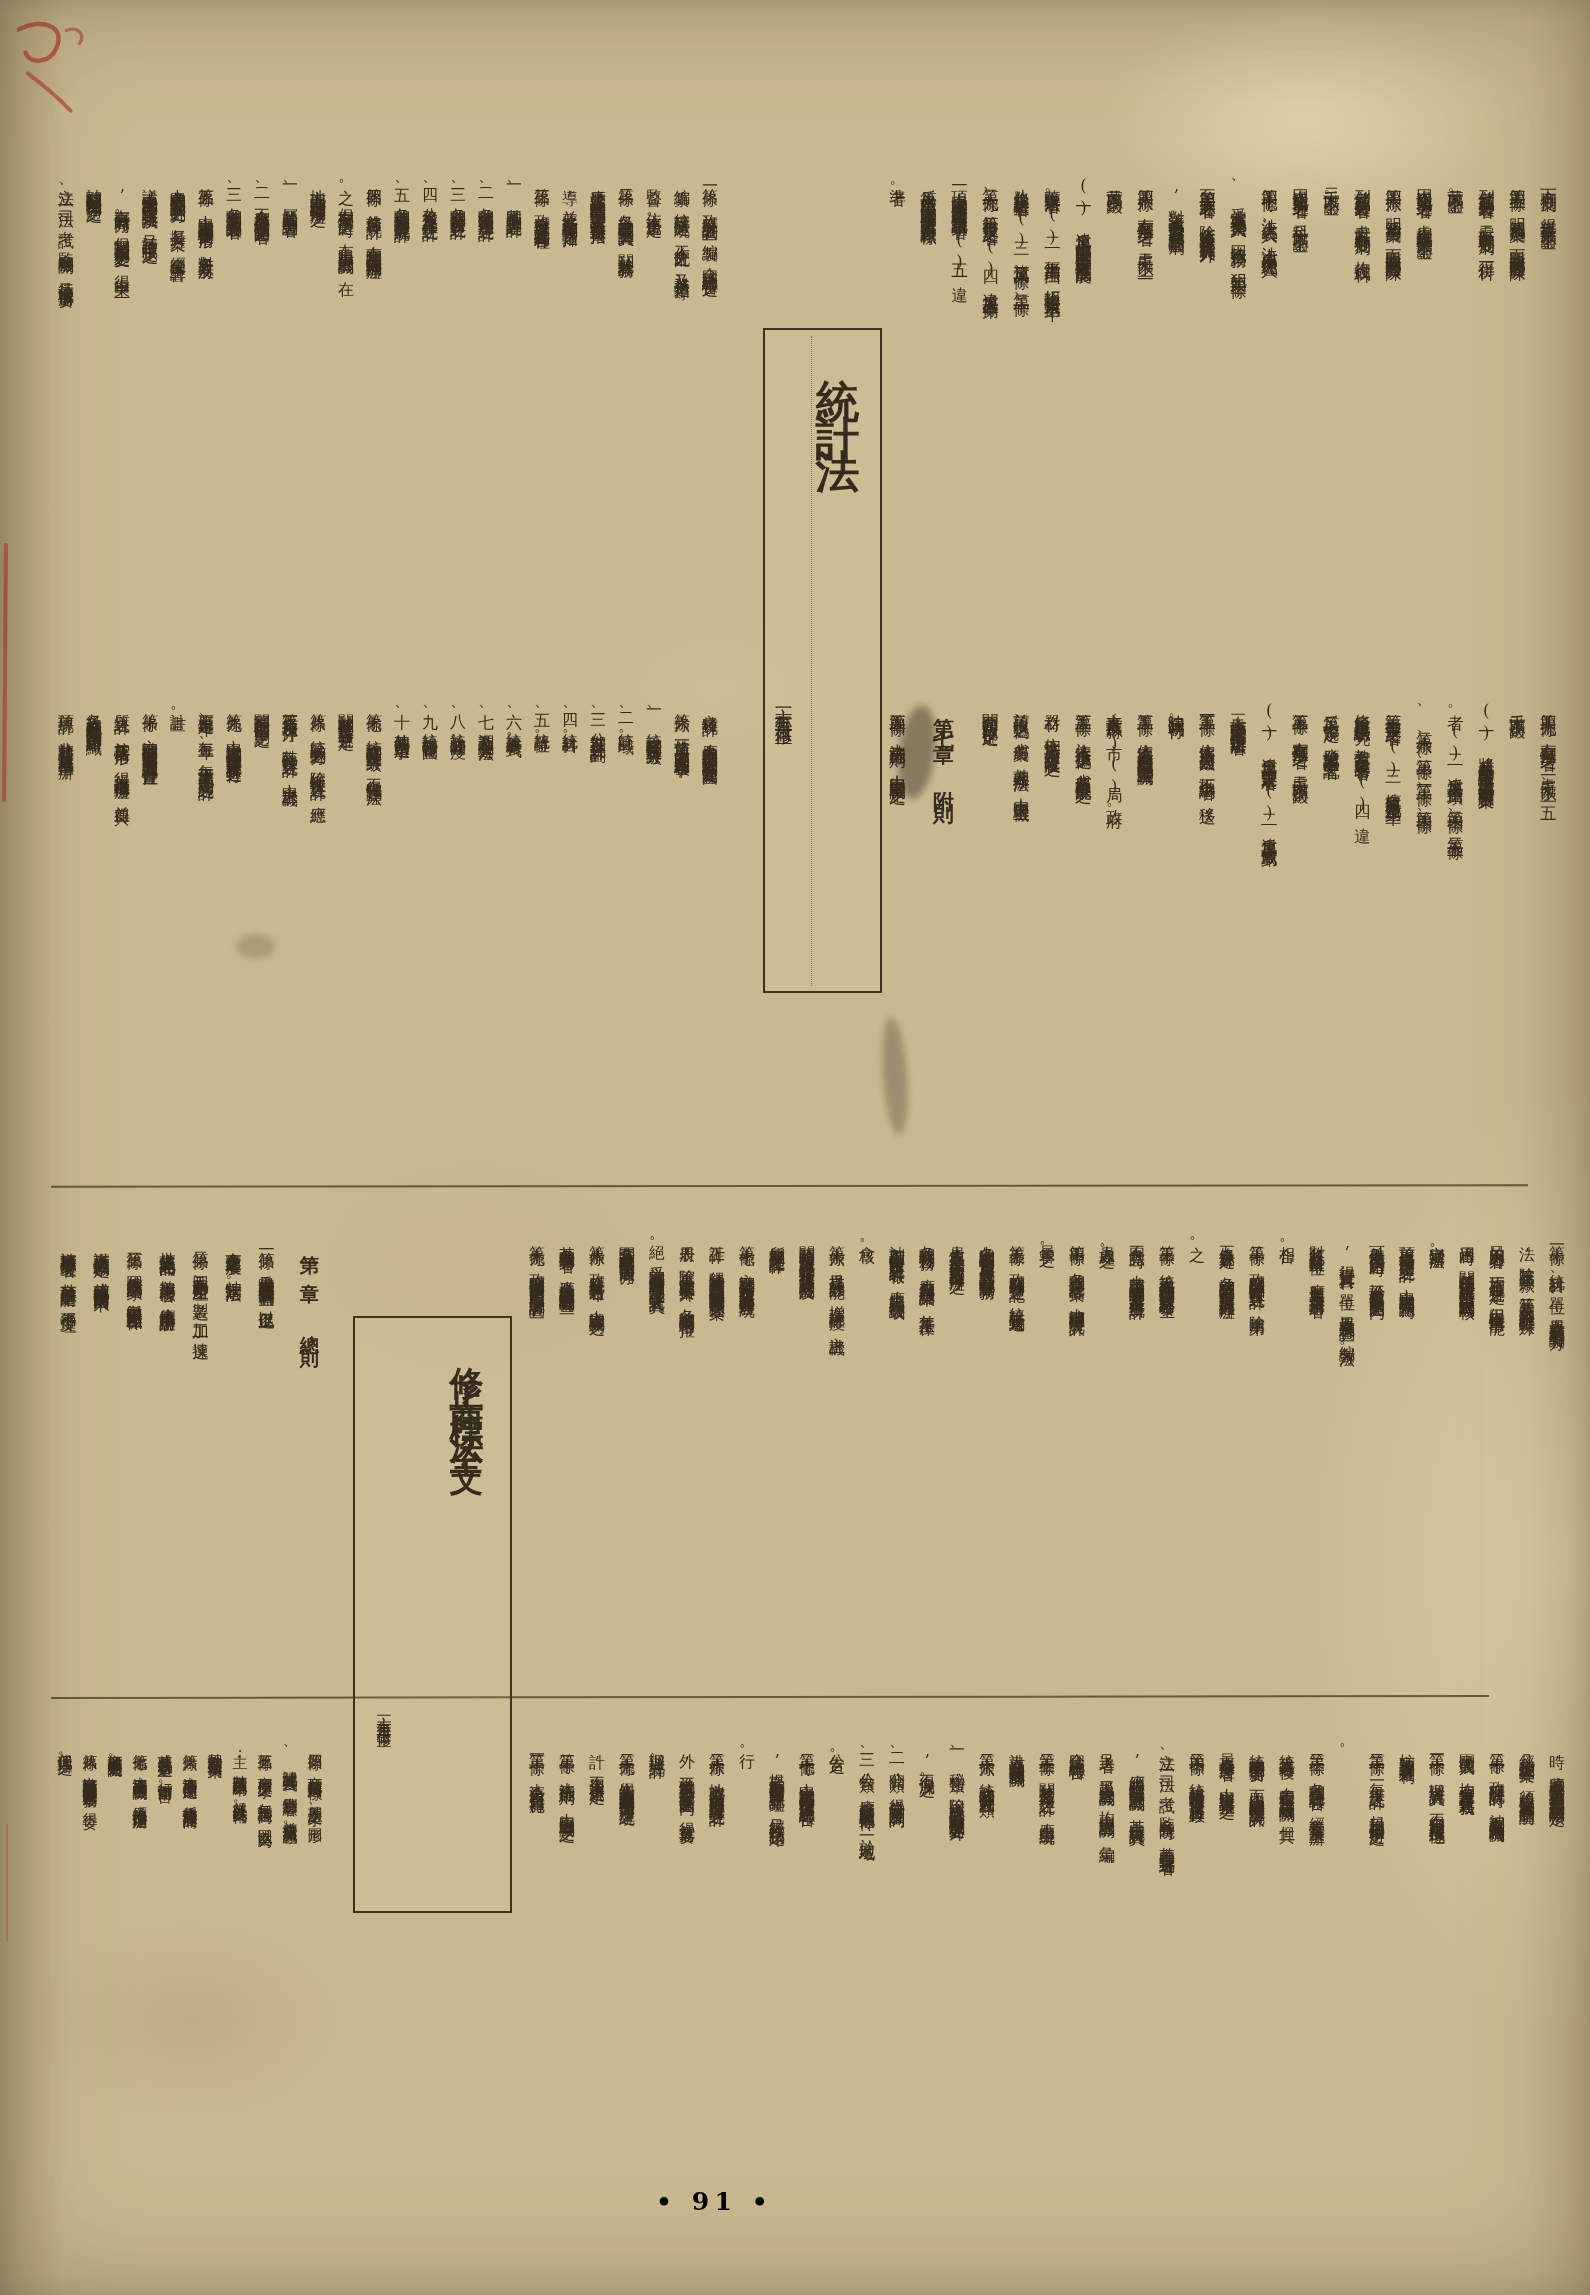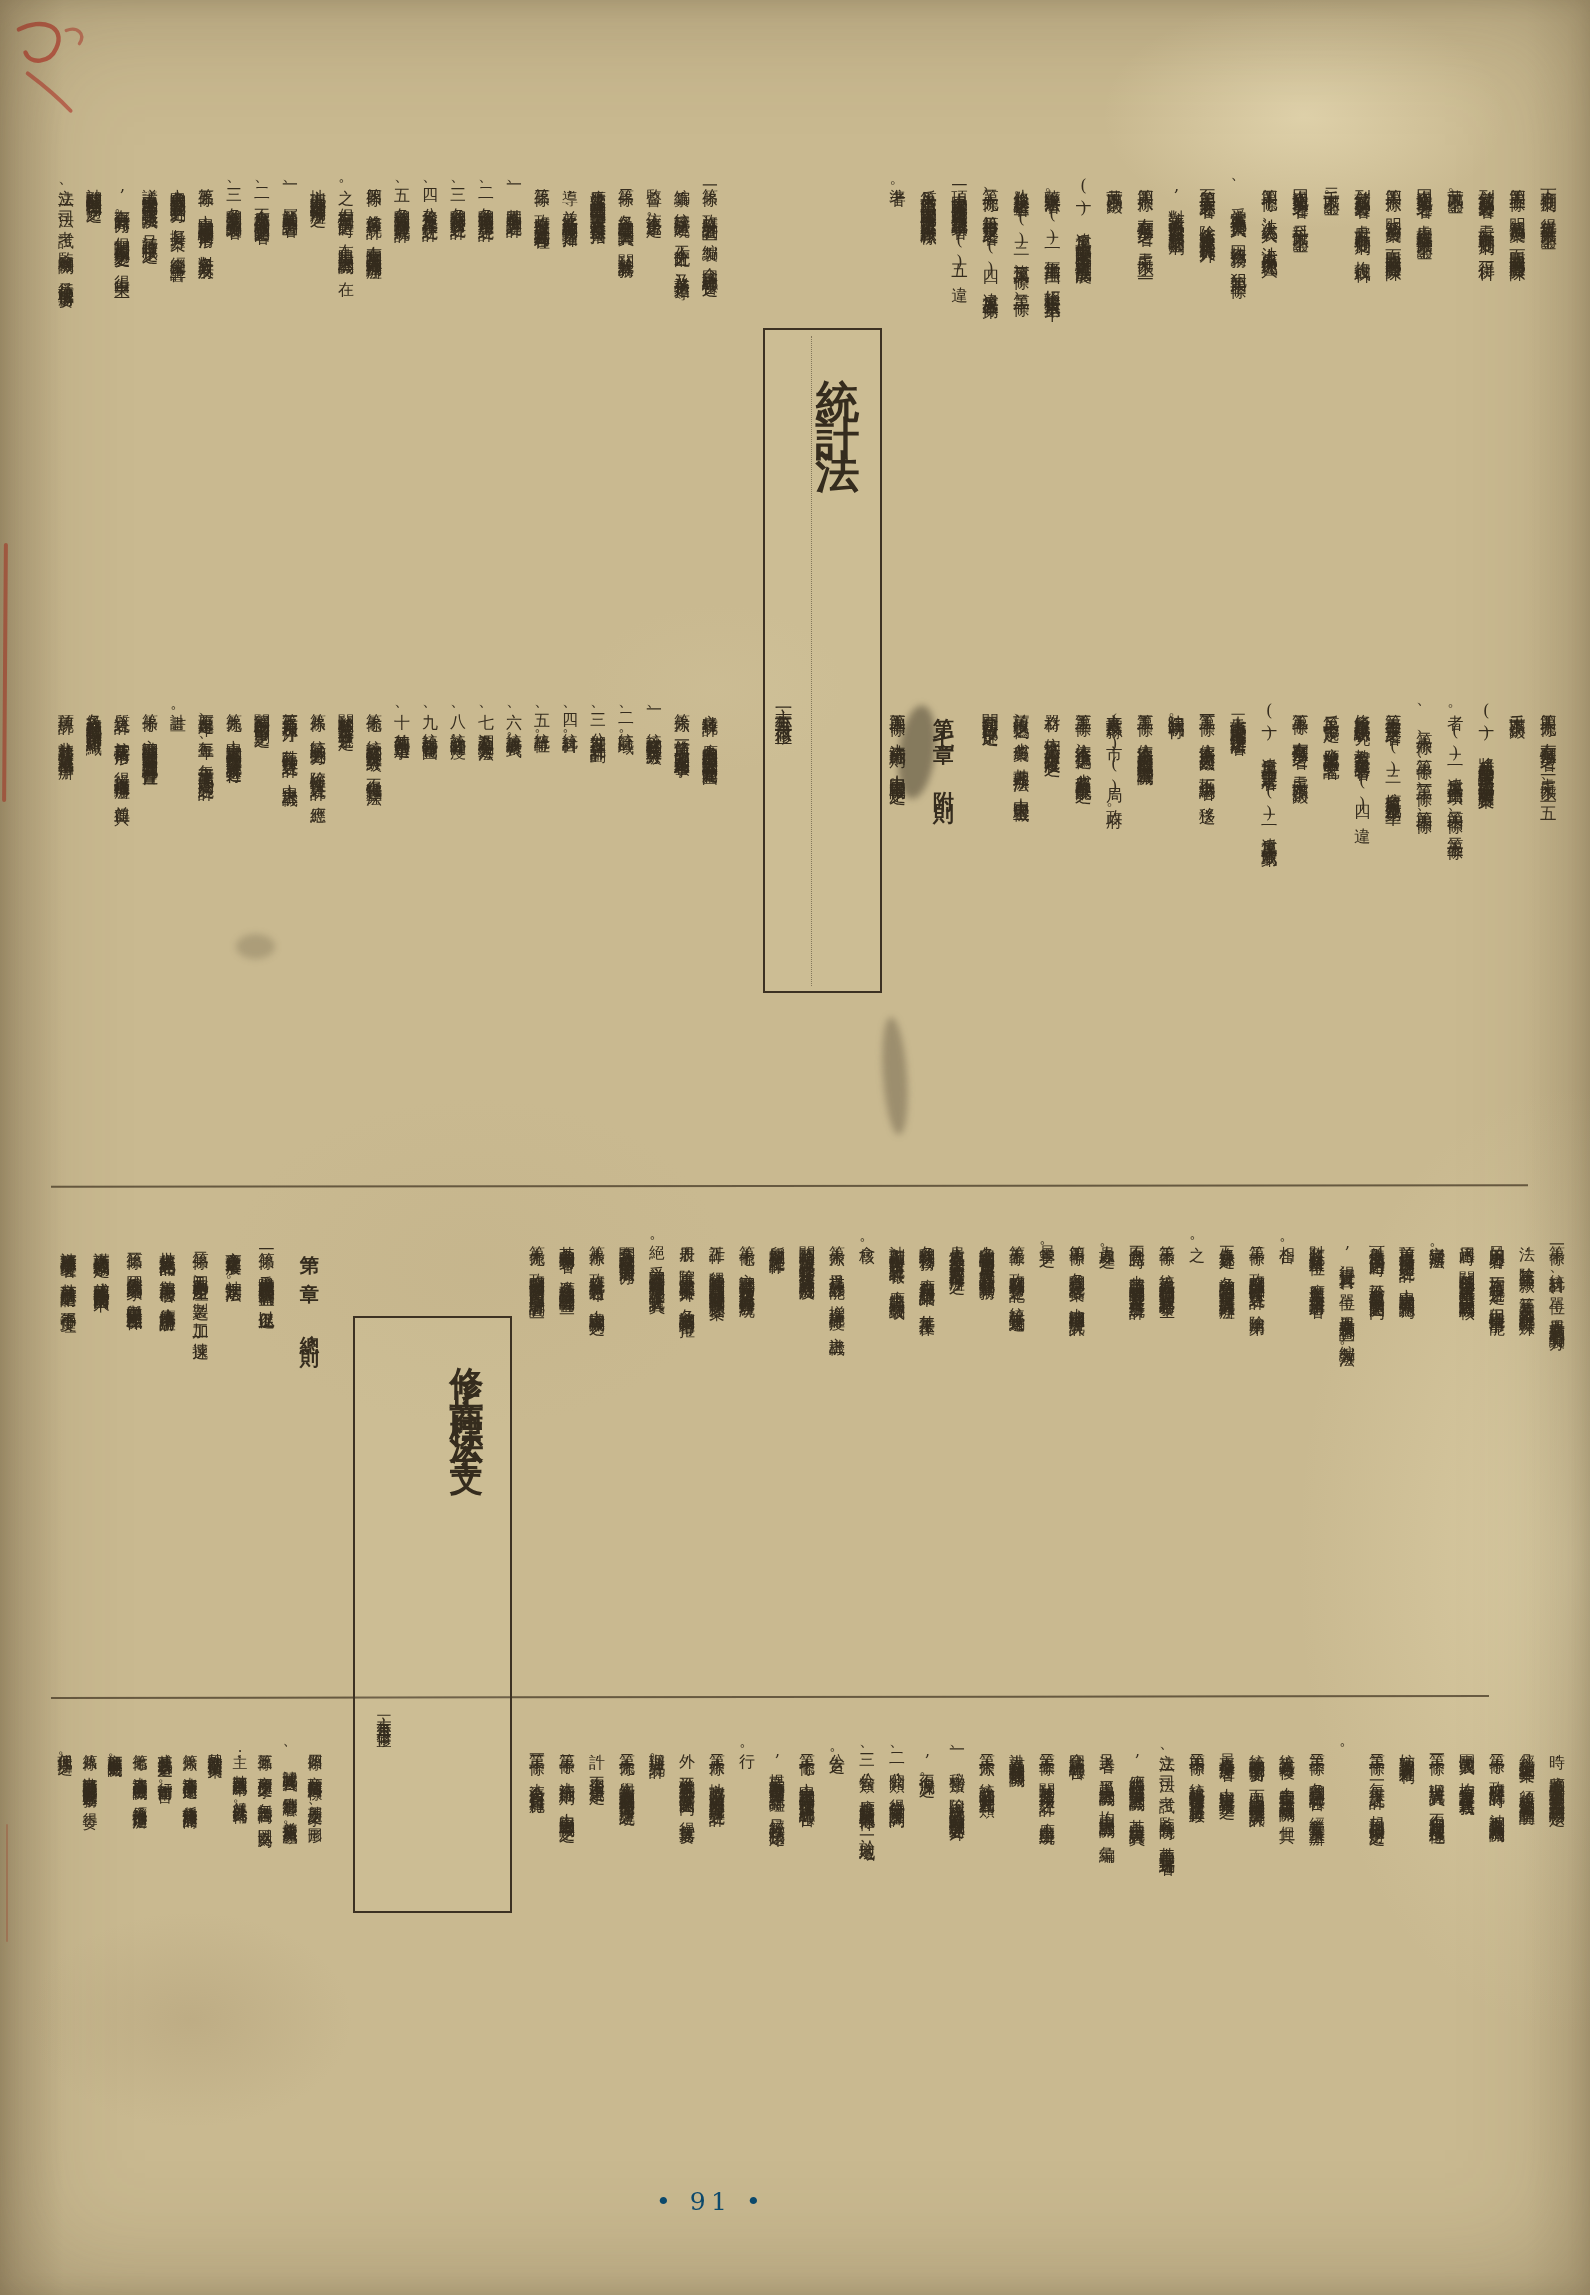--- a/index.html
+++ b/index.html
@@ -66,22 +66,22 @@
                font-size:34px;letter-spacing:15.4px;writing-mode:vertical-rl;text-orientation:upright;}
   .box-tm .date{position:absolute;left:19px;top:386px;margin:0;font-size:15px;letter-spacing:1.7px;
                writing-mode:vertical-rl;text-orientation:upright;}
 
   
   .hrule{position:absolute;background:#4a3d29;opacity:.78;height:1.7px;}
   .rule-mid{left:51px;top:1185px;width:1477px;transform:rotate(-.05deg);}
   .rule-low{left:51px;top:1696px;width:1438px;transform:rotate(-.08deg);}
 
   
-  .pageno{position:absolute;left:656px;top:2187px;font-size:25px;font-weight:normal;
-          letter-spacing:5.5px;color:#0c4a6e;}
+  .pageno{position:absolute;left:656px;top:2187px;font-size:25px;font-weight:bold;
+          letter-spacing:5.5px;color:#000000;}
 
   
   .smudge{position:absolute;border-radius:50%;filter:blur(3.9px);pointer-events:none;}
   .sm1{left:899px;top:705px;width:36px;height:94px;background:rgba(52,44,30,.45);transform:rotate(7deg);}
   .sm2{left:883px;top:1017px;width:24px;height:118px;background:rgba(52,44,30,.30);transform:rotate(-4deg);}
   .sm3{left:236px;top:934px;width:39px;height:25px;background:rgba(70,58,40,.22);}
   .redline{position:absolute;background:rgba(182,52,38,.62);border-radius:2.2px;}
   .rl1{left:3.3px;top:543px;width:3.9px;height:259px;transform:rotate(.4deg);}
   .rl2{left:5.5px;top:1824px;width:2.8px;height:118px;opacity:.5;}
   .corner-scribble{position:absolute;left:8.8px;top:14.3px;width:88px;height:110px;}

